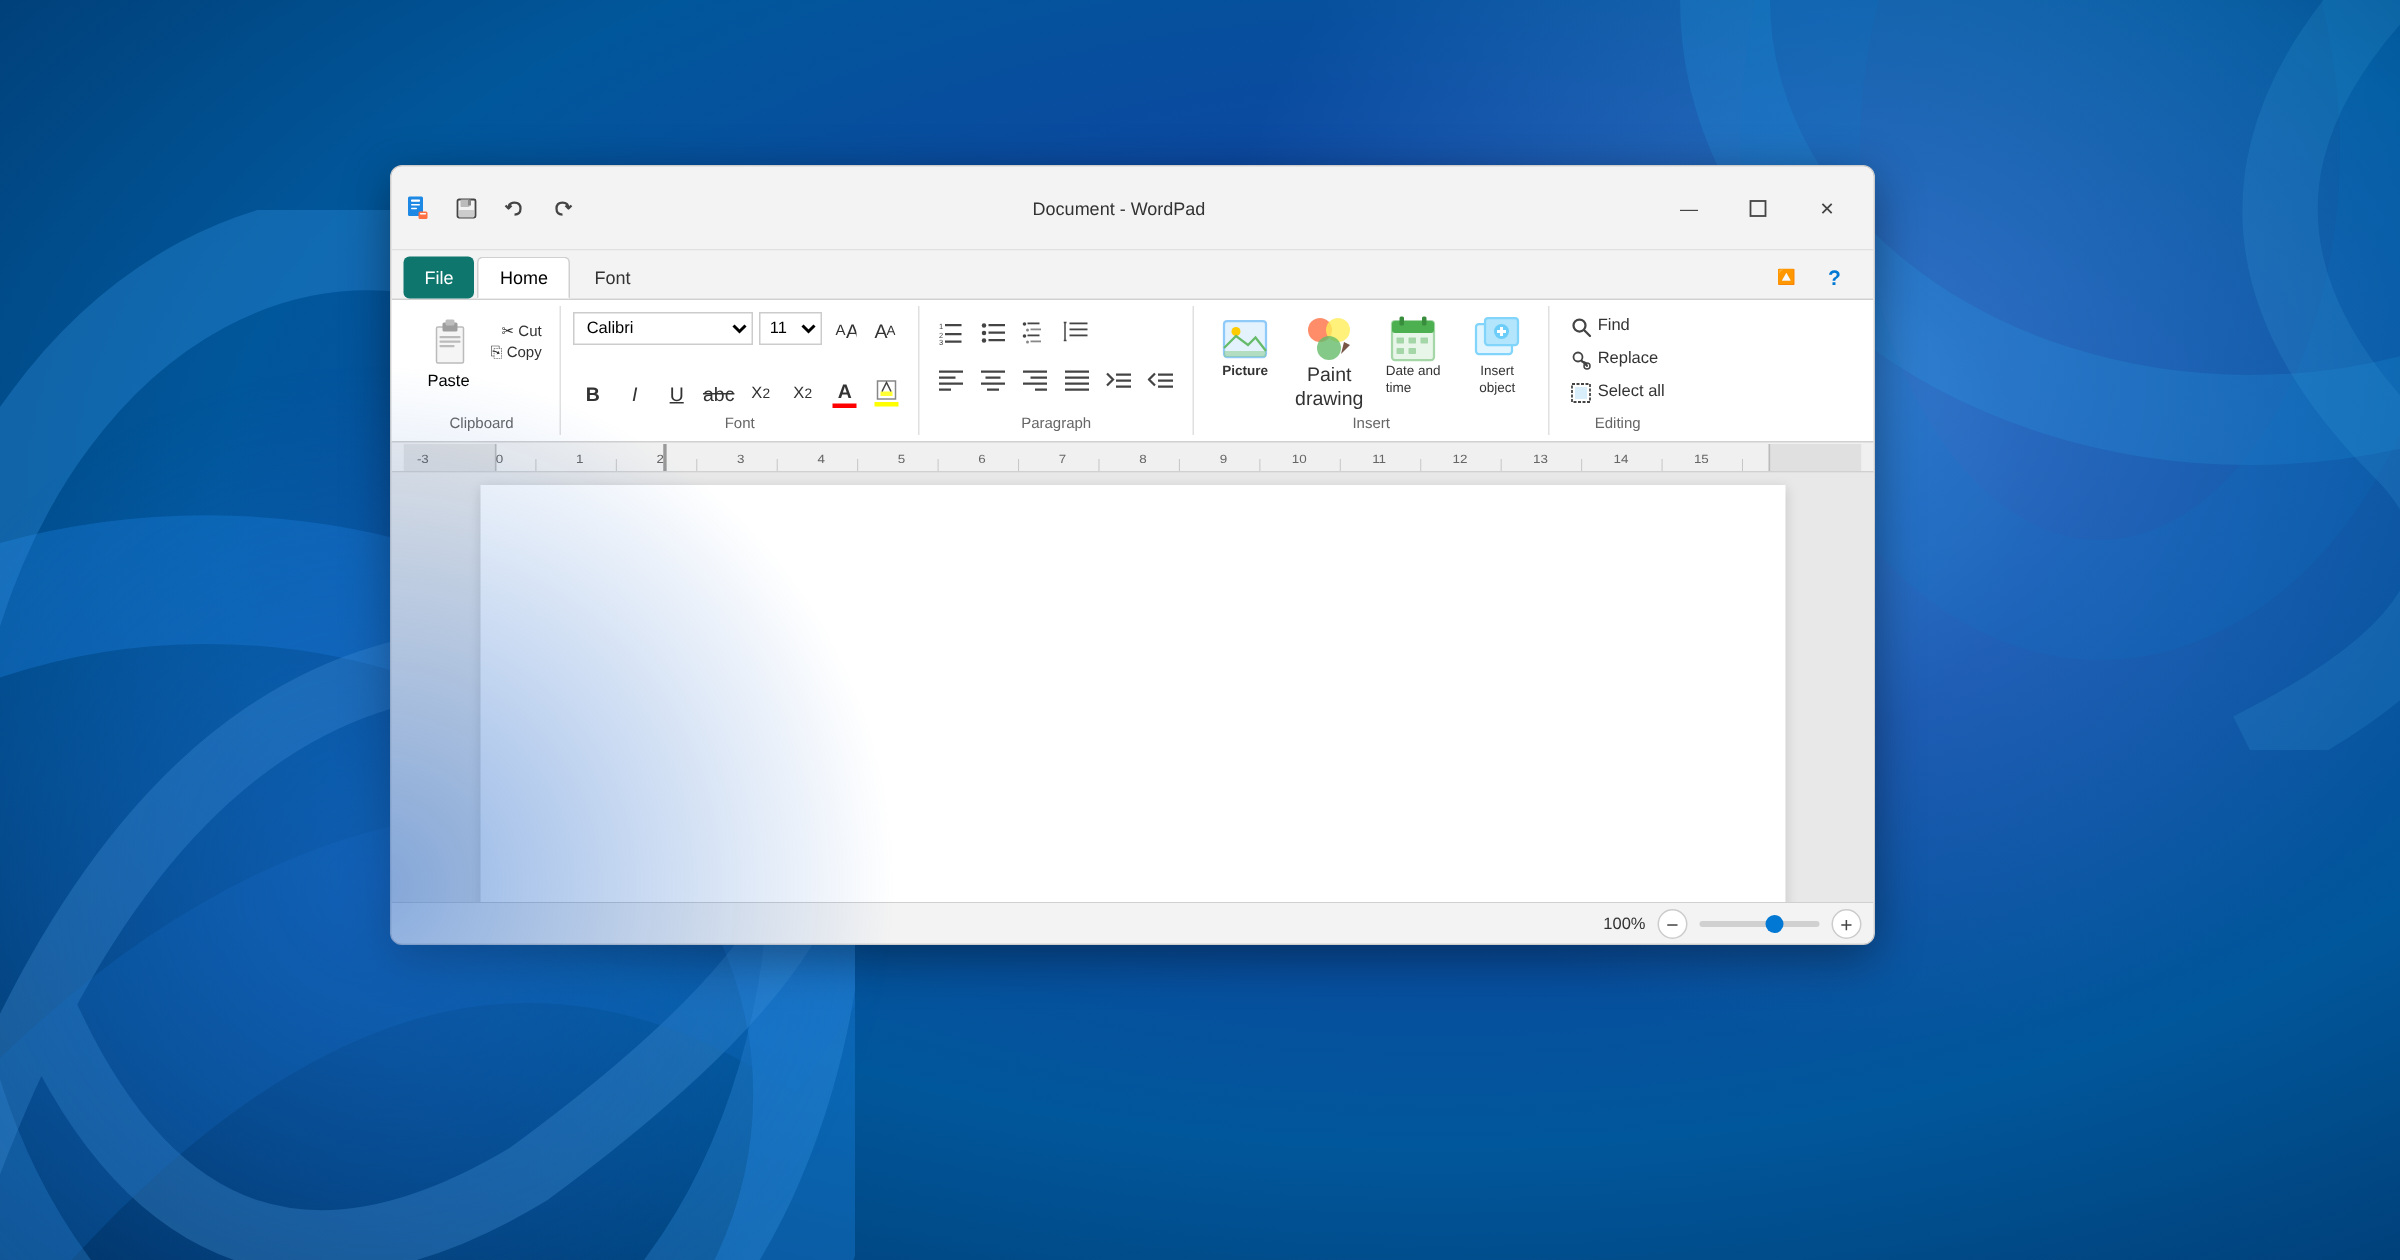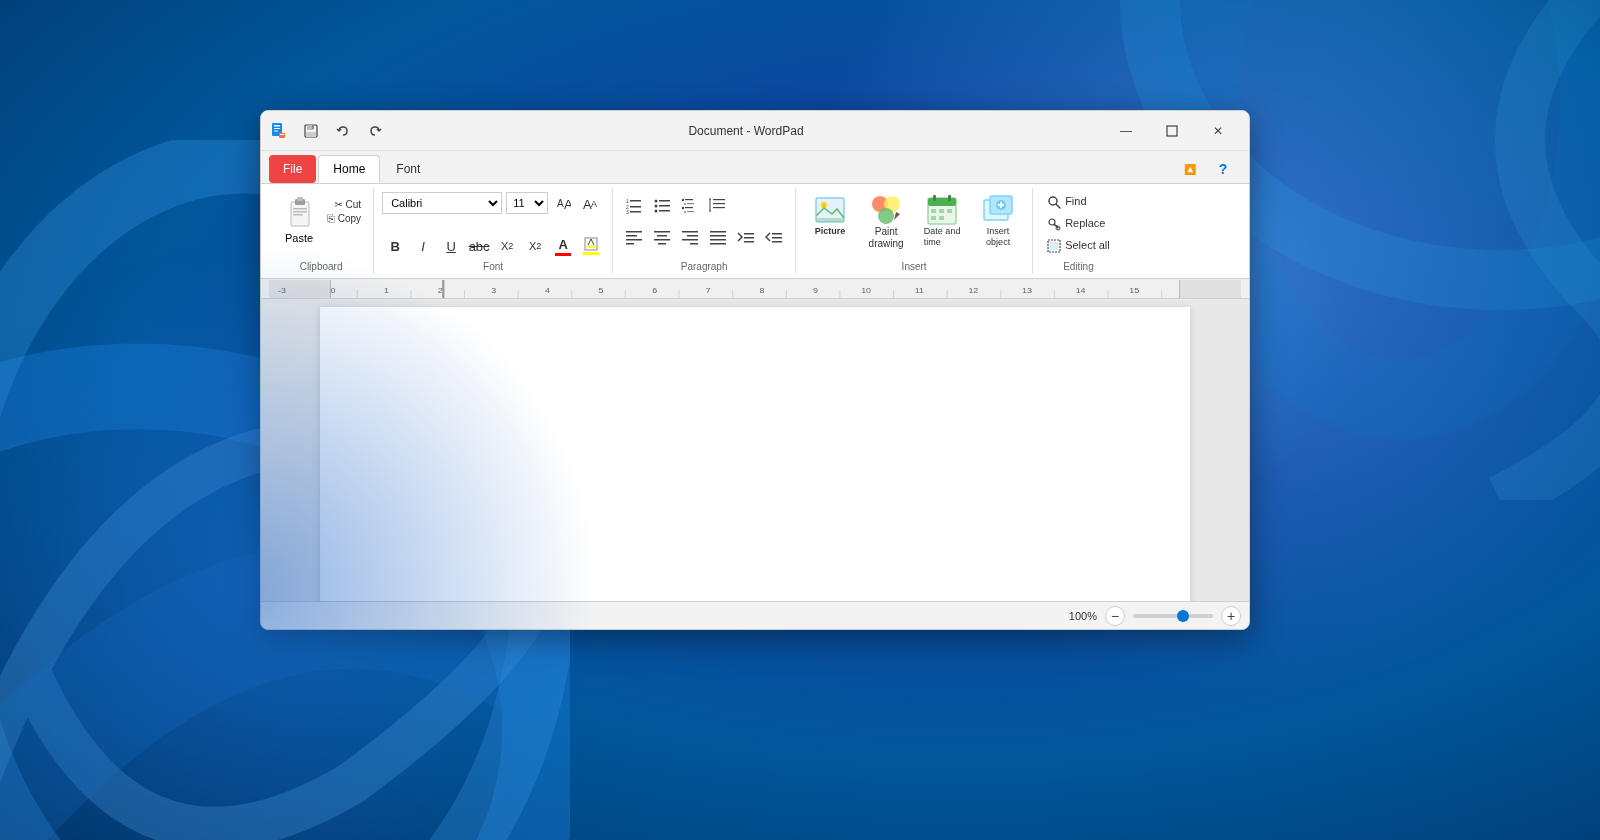--- a/index.html
+++ b/index.html
@@ -53,21 +53,21 @@
       border: 1px solid #ccc;
       border-radius: 8px;
       box-shadow: 0 8px 32px rgba(0,0,0,0.4);
       display: flex;
       flex-direction: column;
       overflow: hidden;
     }
 
     
     .title-bar {
-      height: 40px;
+      height: 56px;
       background: #f3f3f3;
       display: flex;
       align-items: center;
       padding: 0 8px;
       border-bottom: 1px solid #e0e0e0;
       flex-shrink: 0;
     }
 
     .title-bar-left {
       display: flex;
@@ -568,21 +568,21 @@
           <svg width="12" height="12" viewBox="0 0 12 12">
               <rect x="1" y="1" width="10" height="10" fill="none" stroke="#444" stroke-width="1.2"></rect>
             </svg>
         </button>
         <button class="win-ctrl close">✕</button>
       </div>
     </div>
 
     <div class="ribbon">
       <div class="ribbon-tabs">
-        <button class="ribbon-tab" style="background:#ef4444; color:white; border-radius:4px;">
+        <button class="ribbon-tab" style="background:#0f766e; color:white; border-radius:4px;">
           <span>File</span>
         </button>
         <button class="ribbon-tab active">
           <span>Home</span>
         </button>
         <button class="ribbon-tab">
           <span>Font</span>
         </button>
         <div class="help-area" style="margin-left:auto;">
           <button class="qat-btn" style="font-size:10px;">🔼</button>
@@ -779,21 +779,21 @@
               </svg>
               <span style="font-size:9px; text-align:center; line-height:1.2;font-weight:bold;">Picture</span>
             </button>
             <button class="insert-btn">
               <svg class="large-svg-icon" viewBox="0 0 32 32">
                 <circle cx="10" cy="10" r="8" fill="#ff7043" opacity="0.8"></circle>
                 <circle cx="22" cy="10" r="8" fill="#ffee58" opacity="0.8"></circle>
                 <circle cx="16" cy="22" r="8" fill="#66bb6a" opacity="0.8"></circle>
                 <path d="M24 26 L26 18 L30 20 Z" fill="#795548"></path>
               </svg>
-              <span style="font-size:10px; line-height:1.2;">Paint<br>drawing</span>
+              <span style="font-size:13px; line-height:1.2;">Paint<br>drawing</span>
             </button>
             <button class="insert-btn">
               <svg class="large-svg-icon" viewBox="0 0 32 32">
                 <rect x="2" y="4" width="28" height="26" rx="2" fill="#e8f5e9" stroke="#a5d6a7" stroke-width="1.5"></rect>
                 <rect x="2" y="4" width="28" height="8" rx="2" fill="#4caf50"></rect>
                 <rect x="7" y="1" width="3" height="6" rx="1" fill="#388e3c"></rect>
                 <rect x="22" y="1" width="3" height="6" rx="1" fill="#388e3c"></rect>
                 <rect x="5" y="15" width="5" height="4" rx="0.5" fill="#a5d6a7"></rect>
                 <rect x="13" y="15" width="5" height="4" rx="0.5" fill="#a5d6a7"></rect>
                 <rect x="21" y="15" width="5" height="4" rx="0.5" fill="#a5d6a7"></rect>

